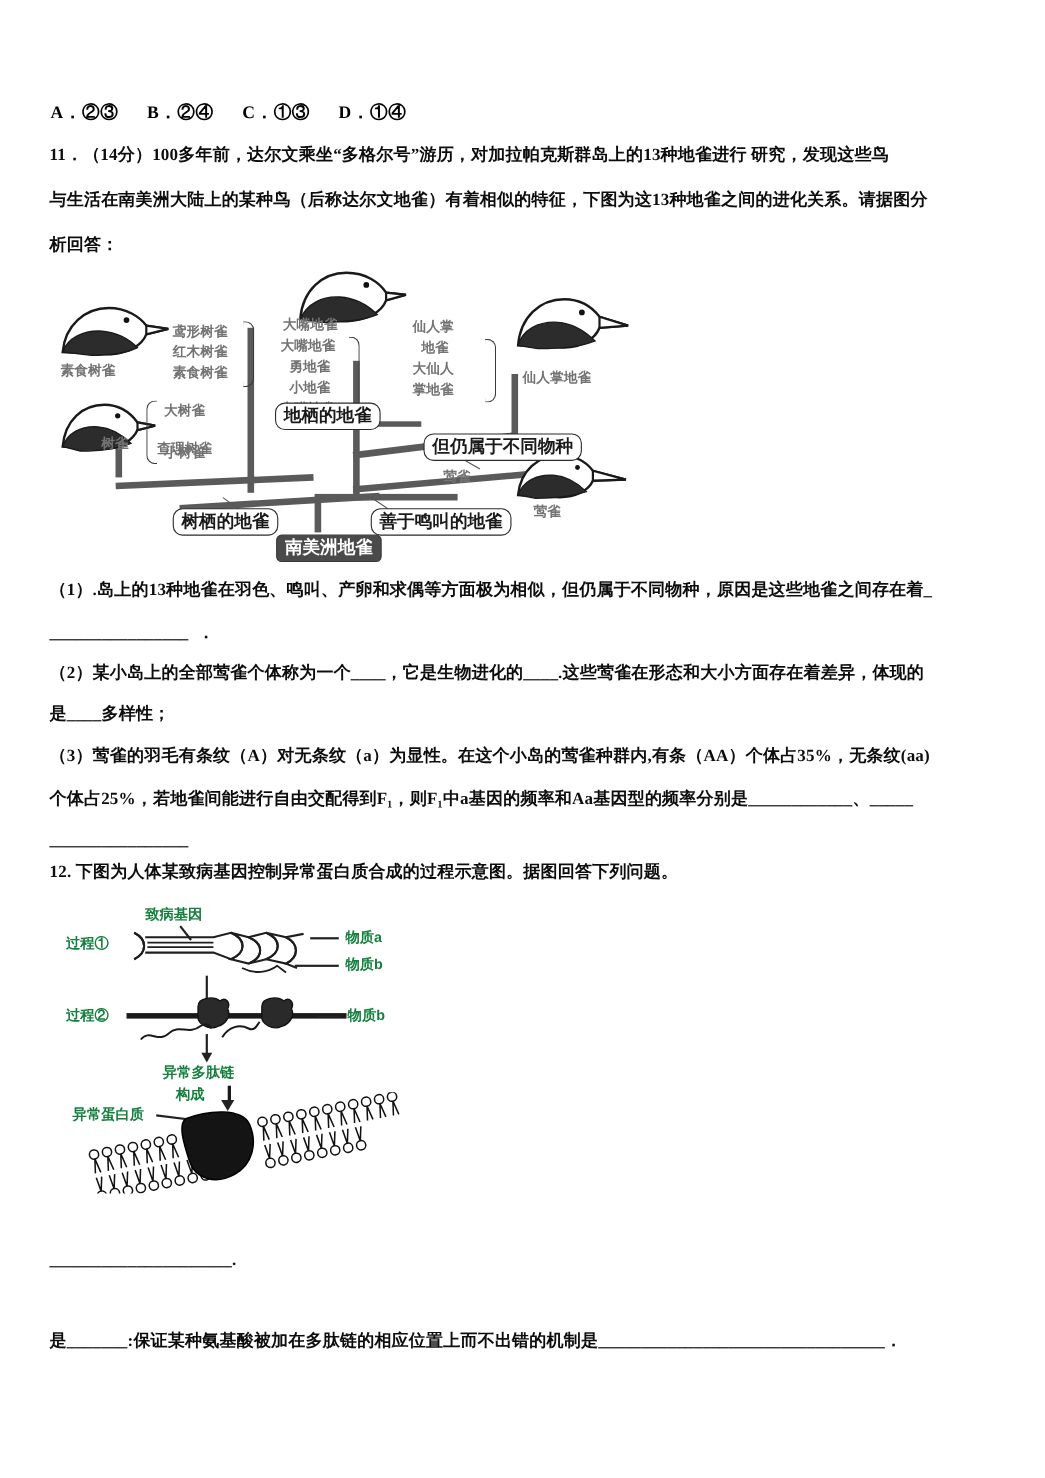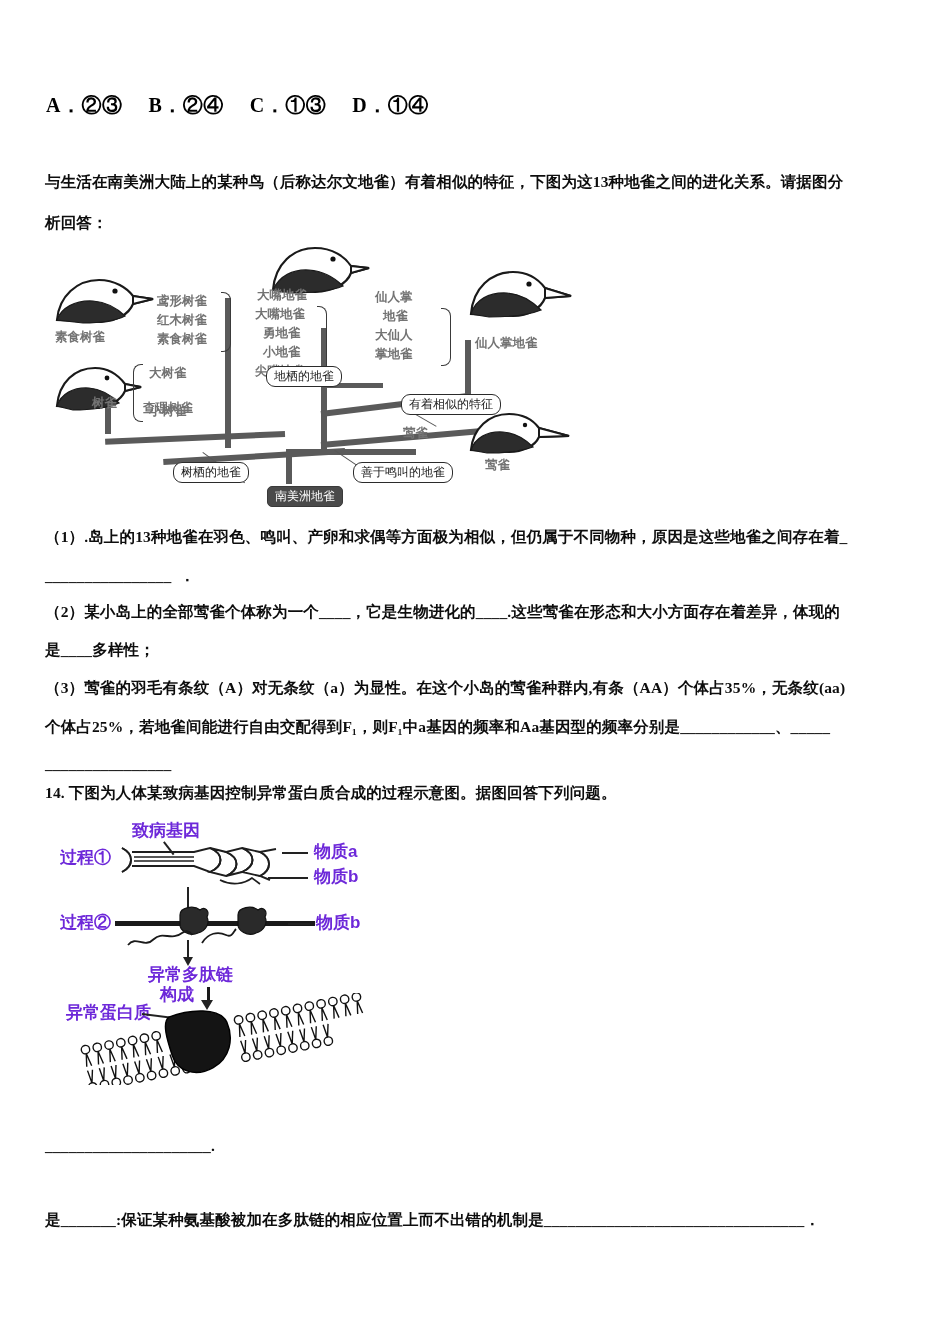--- a/index.html
+++ b/index.html
@@ -29,21 +29,21 @@
     line-height: 20px;
     font-weight: bold;
     color: #0d0d0d;
     white-space: pre-wrap;
     letter-spacing: 0.15px;
   }
   .options {
     position: absolute;
     left: 46px;
     top: 92px;
-    font-size: 20px;
+    font-size: 16px;
     font-weight: bold;
     letter-spacing: 0.5px;
   }
   .options span.opt { margin-right: 26px; }
 
   
   .finch-fig {
     position: absolute;
     left: 45px;
     top: 240px;
@@ -58,25 +58,24 @@
     color: #737373;
     white-space: pre;
     font-weight: 600;
   }
   .finch-fig .capsule {
     position: absolute;
     border: 1.4px solid #2b2b2b;
     border-radius: 9px;
     padding: 1px 7px;
     background: #fff;
-    font-size: 12px;
+    font-size: 16px;
     white-space: pre;
-    font-weight: 400;
+    font-weight: 700;
     color: #1a1a1a;
-    margin-left: 16px;
   }
   .finch-fig .capsule.dark {
     background: #4a4a4a;
     color: #fff;
     border-color: #3a3a3a;
     border-radius: 5px;
   }
   .branch {
     position: absolute;
     background: #5a5a5a;
@@ -105,24 +104,24 @@
   
   .prot-fig {
     position: absolute;
     left: 60px;
     top: 815px;
     width: 400px;
     height: 270px;
   }
   .prot-fig .lbl {
     position: absolute;
-    font-size: 17px;
+    font-size: 13px;
     line-height: 15px;
     font-weight: bold;
-    color: #6d28d9;
+    color: #15803d;
     white-space: pre;
     font-family: "Liberation Sans", sans-serif;
   }
   .rule {
     position: absolute;
     background: #222;
   }
   .arrow-dn {
     position: absolute;
     width: 0; height: 0;
@@ -133,20 +132,21 @@
 </style>
 </head>
 <body>
 
 <div class="page">
 
   <div class="options">
     <span class="opt">A．②③</span><span class="opt">B．②④</span><span class="opt">C．①③</span><span class="opt">D．①④</span>
   </div>
 
+  <div class="q-line" style="top:131px;">11．（14分）100多年前，达尔文乘坐“多格尔号”游历，对加拉帕克斯群岛上的13种地雀进行 研究，发现这些鸟</div>
   <div class="q-line" style="top:172px;">与生活在南美洲大陆上的某种鸟（后称达尔文地雀）有着相似的特征，下图为这13种地雀之间的进化关系。请据图分</div>
   <div class="q-line" style="top:213px;">析回答：</div>
 
   <div class="finch-fig">
 
     <div class="branch v" style="left:241px; top:212px; height:32px;"></div>
 
     <div class="branch h" style="left:118px; top:208px; width:182px; transform: rotate(-3.5deg); transform-origin: 100% 50%;"></div>
     <div class="branch h" style="left:241px; top:209px; width:130px;"></div>
 
@@ -224,37 +224,37 @@
     <div class="lbl" style="left:210px; top:124px;">尖嘴地雀</div>
     <div class="brace" style="left:272px; top:66px; width:9px; height:74px;"></div>
 
     <div class="lbl" style="left:330px; top:50px;">仙人掌</div>
     <div class="lbl" style="left:338px; top:69px;">地雀</div>
     <div class="lbl" style="left:330px; top:88px;">大仙人</div>
     <div class="lbl" style="left:330px; top:107px;">掌地雀</div>
     <div class="brace" style="left:396px; top:68px; width:9px; height:56px;"></div>
 
     <div class="capsule" style="left:205px; top:126px;">地栖的地雀</div>
-    <div class="capsule" style="left:340px; top:154px;">有着相似的特征</div>
+    <div class="capsule" style="left:340px; top:154px;">但仍属于不同物种</div>
     <div class="capsule" style="left:112px; top:222px;">树栖的地雀</div>
     <div class="capsule" style="left:292px; top:222px;">善于鸣叫的地雀</div>
     <div class="capsule dark" style="left:206px; top:246px;">南美洲地雀</div>
 
     <div class="lbl" style="left:358px; top:186px;">莺雀</div>
   </div>
 
   <div class="q-line" style="top:527px;">（1）.岛上的13种地雀在羽色、鸣叫、产卵和求偶等方面极为相似，但仍属于不同物种，原因是这些地雀之间存在着_</div>
   <div class="q-line" style="top:566px;">________________  ．</div>
   <div class="q-line" style="top:602px;">（2）某小岛上的全部莺雀个体称为一个____，它是生物进化的____.这些莺雀在形态和大小方面存在着差异，体现的</div>
   <div class="q-line" style="top:640px;">是____多样性；</div>
   <div class="q-line" style="top:678px;">（3）莺雀的羽毛有条纹（A）对无条纹（a）为显性。在这个小岛的莺雀种群内,有条（AA）个体占35%，无条纹(aa)</div>
   <div class="q-line" style="top:717px;">个体占25%，若地雀间能进行自由交配得到F₁，则F₁中a基因的频率和Aa基因型的频率分别是____________、_____</div>
   <div class="q-line" style="top:754px;">________________</div>
 
-  <div class="q-line" style="top:783px; font-weight:bold;">14. 下图为人体某致病基因控制异常蛋白质合成的过程示意图。据图回答下列问题。</div>
+  <div class="q-line" style="top:783px; font-weight:bold;">12. 下图为人体某致病基因控制异常蛋白质合成的过程示意图。据图回答下列问题。</div>
 
   <div class="prot-fig">
 
     <div class="lbl" style="left:72px; top:8px;">致病基因</div>
     <div class="rule" style="left:104px; top:26px; width:16px; height:1.6px; transform: rotate(52deg); transform-origin:0 50%;"></div>
 
     <div class="lbl" style="left:0px; top:35px;">过程①</div>
 
     <svg style="position:absolute; left:60px; top:25px;" width="185" height="52" viewBox="0 0 185 52">
       <path d="M2 8 C14 14, 14 26, 2 32" fill="none" stroke="#1e1e1e" stroke-width="1.9"></path>

